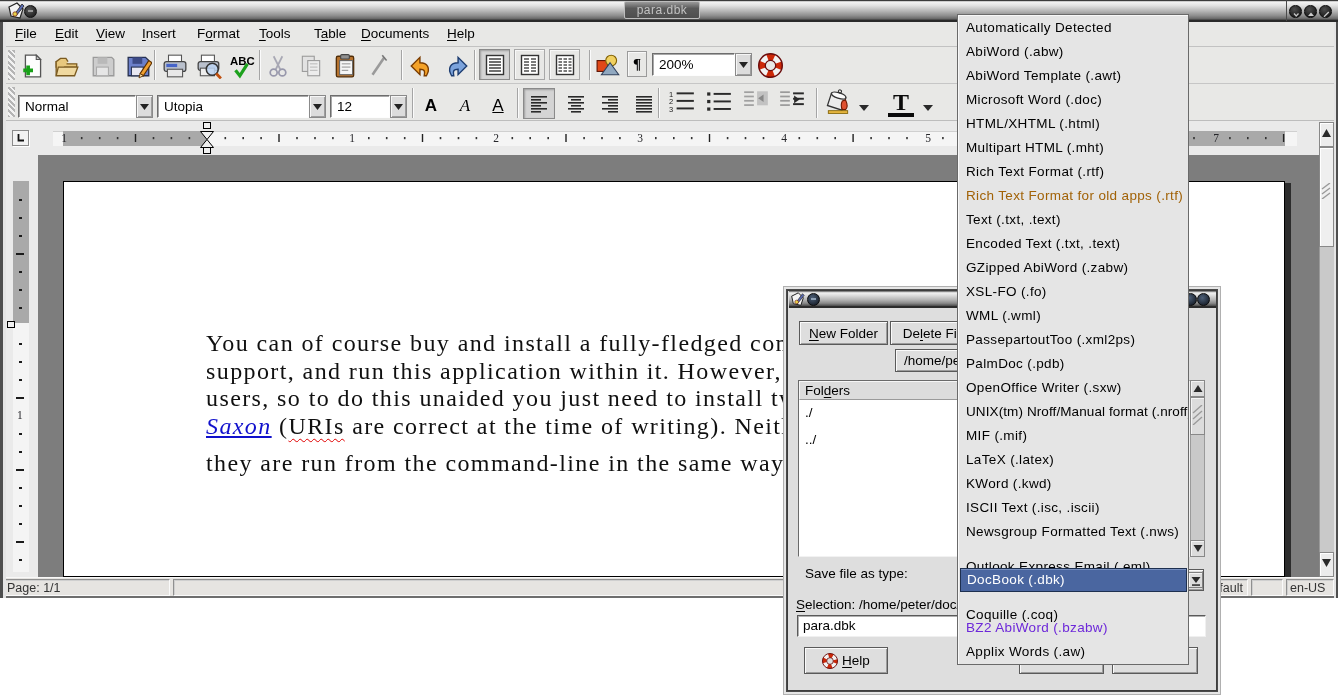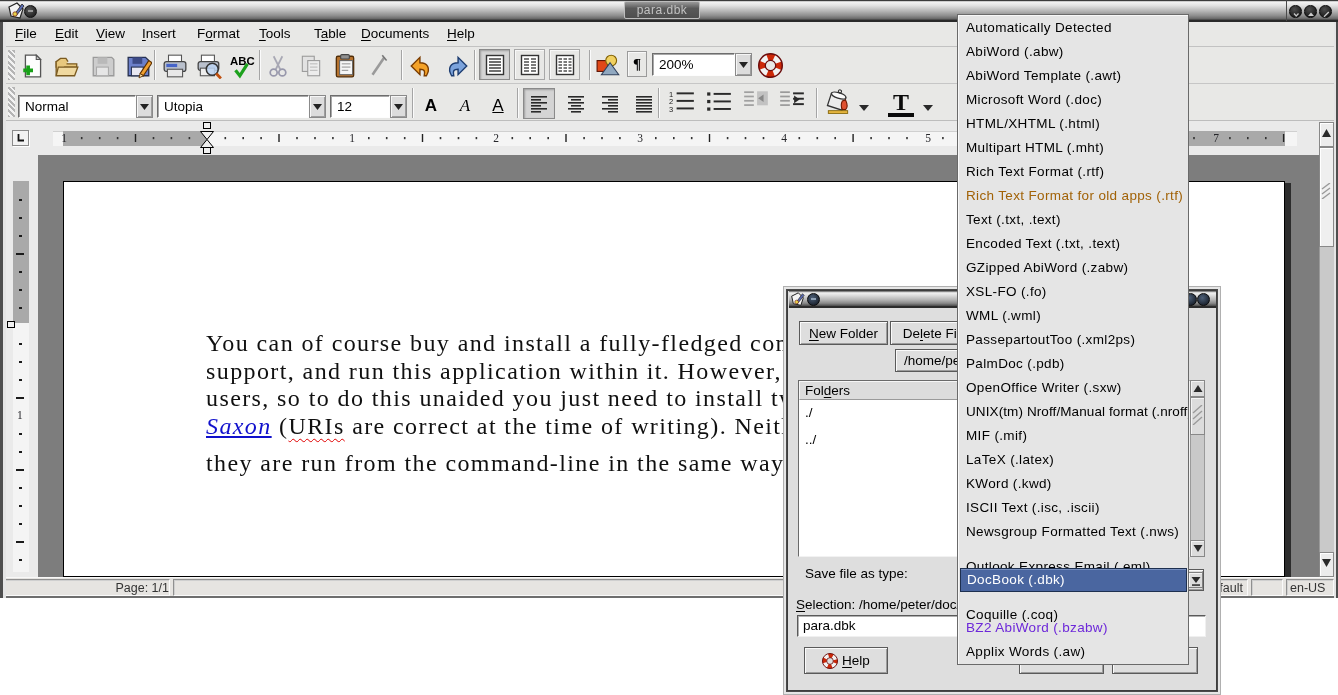--- a/index.html
+++ b/index.html
@@ -484,21 +484,21 @@
 <line x1="1" y1="11" x2="9" y2="5" stroke="#9a9a9a" stroke-width="1.4"></line>
 <line x1="1" y1="16" x2="9" y2="10" stroke="#9a9a9a" stroke-width="1.4"></line>
     </svg>
 <div class="a" style="left:1319px;top:552px;width:15px;height:25px;background:#ececec;
 border:1px solid #888;box-shadow:inset 1px 1px 0 #fff;"></div>
 <svg class="a" style="left:1321px;top:558px;" width="11" height="11">
       <polygon points="5.5,9 10,1 1,1" fill="#2a2a2a"></polygon>
     </svg>
 <div class="a" style="left:0;top:577px;width:1338px;height:21px;background:#e6e4e1;
 border-top:1px solid #f8f8f8;border-bottom:2px solid #6e6e6e;"></div>
-<div class="a" style="left:3px;top:579px;width:167px;height:17px;border:1px solid #909090;border-bottom-color:#fafafa;border-right-color:#fafafa;box-shadow:inset 1px 1px 0 #cfcfcf;font-size:12.5px;color:#333;padding:1px 0 0 3px;text-align:right;">Page: 1/1</div>
+<div class="a" style="left:3px;top:579px;width:167px;height:17px;border:1px solid #909090;border-bottom-color:#fafafa;border-right-color:#fafafa;box-shadow:inset 1px 1px 0 #cfcfcf;font-size:12.5px;color:#333;padding:1px 0 0 3px;">Page: 1/1</div>
 <div class="a" style="left:173px;top:579px;width:930px;height:17px;border:1px solid #909090;border-bottom-color:#fafafa;border-right-color:#fafafa;box-shadow:inset 1px 1px 0 #cfcfcf;font-size:12.5px;color:#333;padding:1px 0 0 3px;"></div>
 <div class="a" style="left:1106px;top:579px;width:142px;height:17px;border:1px solid #909090;border-bottom-color:#fafafa;border-right-color:#fafafa;box-shadow:inset 1px 1px 0 #cfcfcf;font-size:12.5px;color:#333;padding:1px 0 0 3px;">
       <span style="float:right;margin-right:4px;">Default</span>
     </div>
 <div class="a" style="left:1251px;top:579px;width:32px;height:17px;border:1px solid #909090;border-bottom-color:#fafafa;border-right-color:#fafafa;box-shadow:inset 1px 1px 0 #cfcfcf;font-size:12.5px;color:#333;padding:1px 0 0 3px;"></div>
 <div class="a" style="left:1286px;top:579px;width:48px;height:17px;border:1px solid #909090;border-bottom-color:#fafafa;border-right-color:#fafafa;box-shadow:inset 1px 1px 0 #cfcfcf;font-size:12.5px;color:#333;padding:1px 0 0 3px;">en-US</div>
 <div class="a" style="left:0;top:22px;width:2.5px;height:576px;background:#4e4e4e;"></div>
 <div class="a" style="left:2.5px;top:22px;width:3.5px;height:576px;background:#e4e4e4;"></div>
 <div class="a" style="left:1335.5px;top:22px;width:2.5px;height:576px;background:#4e4e4e;"></div>
 <div class="a" style="left:1334px;top:22px;width:1.5px;height:576px;background:#e4e4e4;"></div>

